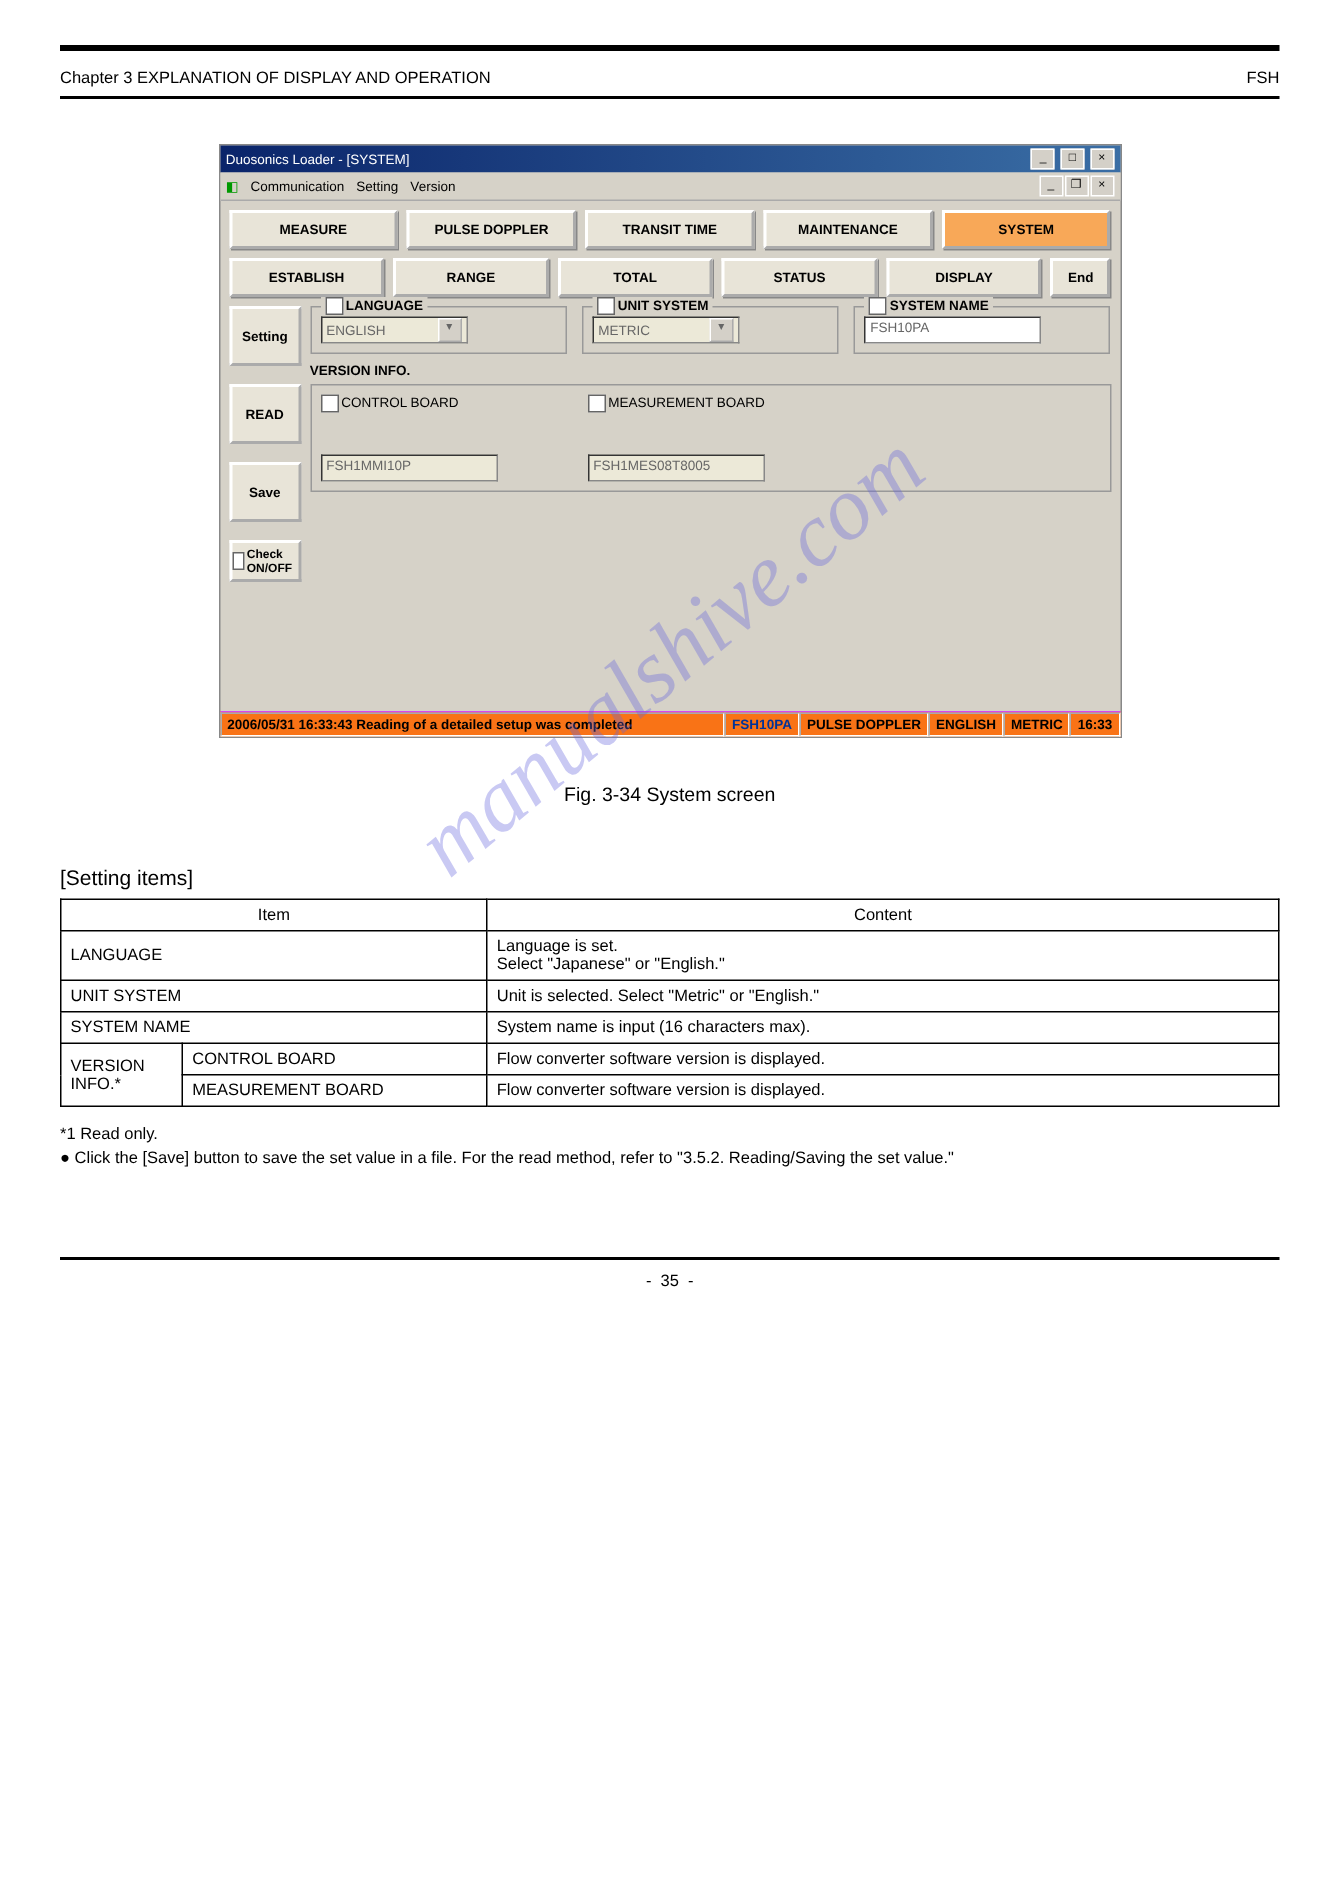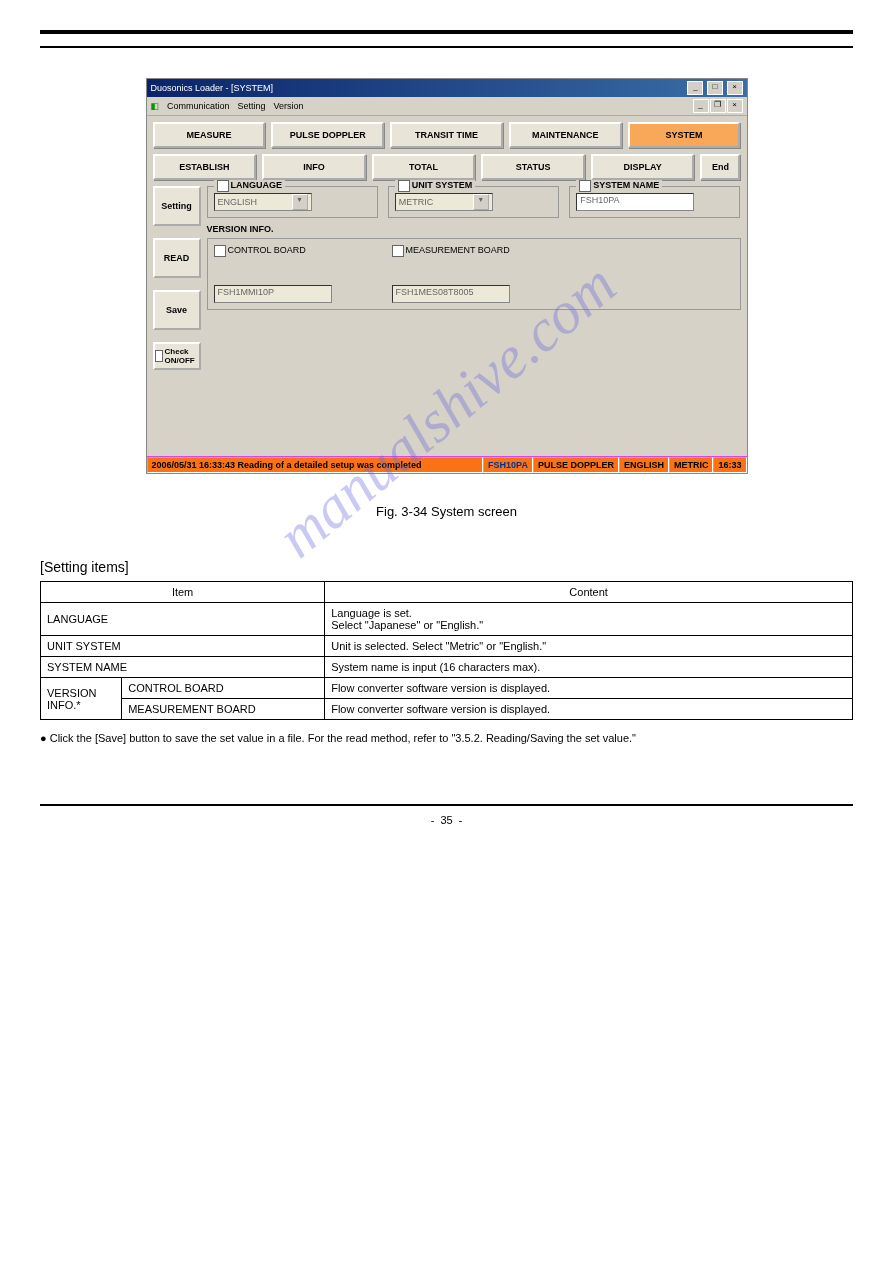--- a/index.html
+++ b/index.html
@@ -280,20 +280,24 @@
     gap: 6px;
   }
   .rel-wrap { position: relative; }
 </style>
 </head>
 <body>
 
 <div class="page">
 
   <div class="header-bar"></div>
+  <div class="header-line">
+    <span>Chapter 3    EXPLANATION OF DISPLAY AND OPERATION</span>
+    <span>FSH</span>
+  </div>
   <div class="header-bar-thin"></div>
 
   <div class="rel-wrap">
     <div class="watermark">manualshive.com</div>
 
     <div class="screenshot-container">
       <div class="titlebar">
         <span>Duosonics Loader - [SYSTEM]</span>
         <div class="titlebar-icons">
           <span>_</span>
@@ -316,21 +320,21 @@
       <div class="main-area">
         <div class="tab-row">
           <div class="tab-btn">MEASURE</div>
           <div class="tab-btn">PULSE DOPPLER</div>
           <div class="tab-btn">TRANSIT TIME</div>
           <div class="tab-btn">MAINTENANCE</div>
           <div class="tab-btn active">SYSTEM</div>
         </div>
         <div class="tab-row">
           <div class="tab-btn">ESTABLISH</div>
-          <div class="tab-btn">INFO</div>
+          <div class="tab-btn">RANGE</div>
           <div class="tab-btn">TOTAL</div>
           <div class="tab-btn">STATUS</div>
           <div class="tab-btn">DISPLAY</div>
           <div class="tab-btn end">End</div>
         </div>
 
         <div class="content-row">
           <div class="side-buttons">
             <div class="side-btn">Setting</div>
             <div class="side-btn">READ</div>
@@ -419,20 +423,21 @@
         <td>CONTROL BOARD</td>
         <td>Flow converter software version is displayed.</td>
       </tr>
       <tr>
         <td>MEASUREMENT BOARD</td>
         <td>Flow converter software version is displayed.</td>
       </tr>
     </tbody>
       </table>
 
+    <div class="footnote">*1 Read only.</div>
     <div class="footnote">● Click the [Save] button to save the set value in a file. For the read method, refer to "3.5.2.  Reading/Saving the set value."</div>
   </div>
 
   <div class="footer-area">
     <div class="footer-line"></div>
     <div class="footer-row">
       <span>-</span>
       <span>35</span>
       <span>-</span>
     </div>

